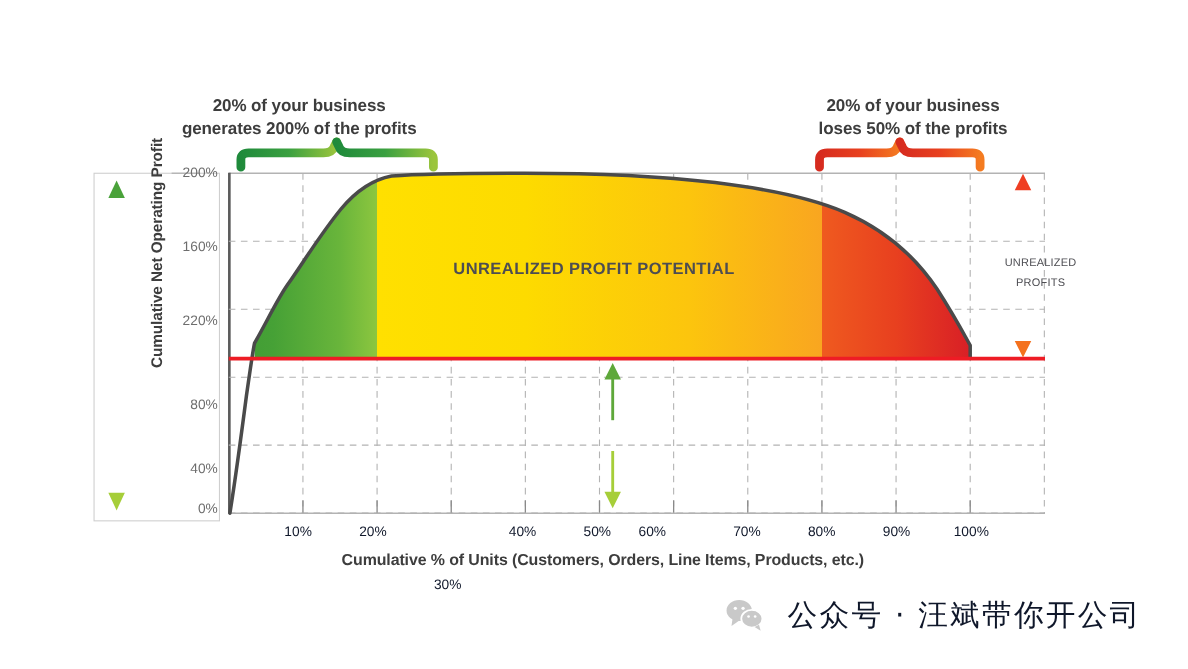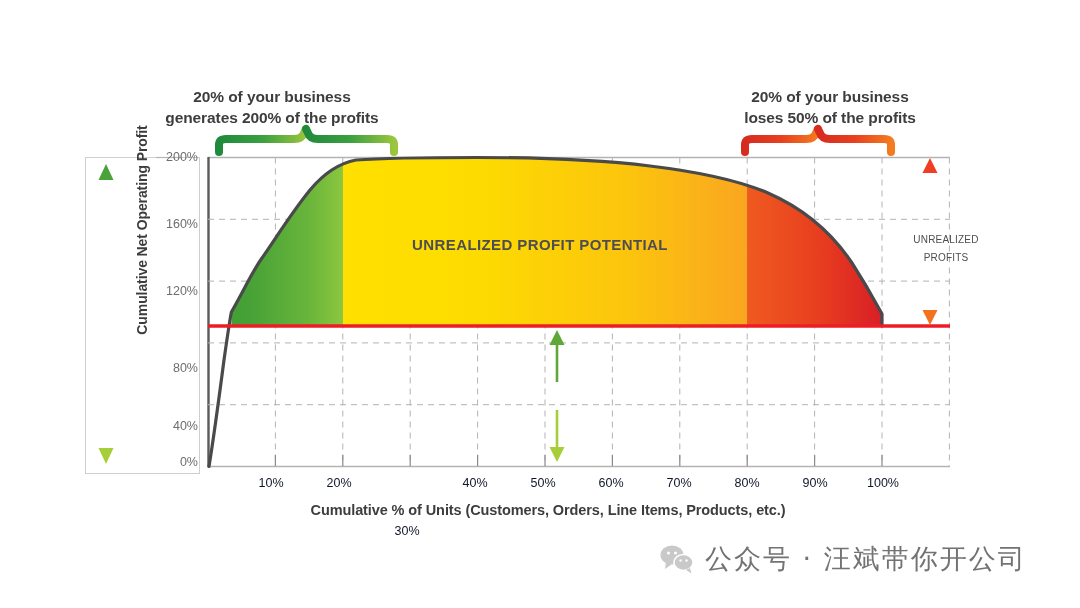--- a/index.html
+++ b/index.html
@@ -48,22 +48,22 @@
     position:absolute;left:430px;top:388px;width:250px;
     text-align:center;font-size:14.5px;color:#4d4d52;letter-spacing:0.2px;
   }
   #label-unrealized-profits{
     position:absolute;left:880px;top:231px;width:132px;
     text-align:center;font-size:10px;color:#4d4d52;line-height:18px;
     letter-spacing:0.2px;
   }
   #watermark{
     position:absolute;left:660px;top:541px;
-    display:flex;align-items:center;gap:11px;
-    color:#737373;font-size:27px;letter-spacing:2px;
+    display:flex;align-items:center;gap:22px;
+    color:#0f172a;font-size:27px;letter-spacing:2px;
     font-family:"DejaVu Sans", sans-serif;
   }
   #watermark .wm-text{white-space:nowrap;}
 </style>
 </head>
 <body>
 
 <div id="stage">
 
   <svg class="chart" viewBox="0 0 1080 608">
@@ -241,32 +241,32 @@
   <div id="label-unrealized">UNREALIZED PROFIT POTENTIAL</div>
 
   <div id="label-unrealized-profits">
     <div>UNREALIZED</div>
     <div>PROFITS</div>
   </div>
 
   <div id="y-tick-labels">
       <div class="tick-y" style="left: 152px; top: 150px;">200%</div>
       <div class="tick-y" style="left: 152px; top: 217px;">160%</div>
-      <div class="tick-y" style="left: 152px; top: 284px;">120%</div>
+      <div class="tick-y" style="left: 152px; top: 284px;">220%</div>
       <div class="tick-y" style="left: 152px; top: 361px;">80%</div>
       <div class="tick-y" style="left: 152px; top: 419px;">40%</div>
       <div class="tick-y" style="left: 152px; top: 455px;">0%</div>
     </div>
   <div id="x-tick-labels">
       <div class="tick-x" style="left: 245px; top: 476px;">10%</div>
       <div class="tick-x" style="left: 313px; top: 476px;">20%</div>
       <div class="tick-x" style="left: 381px; top: 476px; margin-top: 48px;">30%</div>
       <div class="tick-x" style="left: 449px; top: 476px;">40%</div>
       <div class="tick-x" style="left: 517px; top: 476px;">50%</div>
-      <div class="tick-x" style="left: 585px; top: 476px;">60%</div>
+      <div class="tick-x" style="left: 567px; top: 476px;">60%</div>
       <div class="tick-x" style="left: 653px; top: 476px;">70%</div>
       <div class="tick-x" style="left: 721px; top: 476px;">80%</div>
       <div class="tick-x" style="left: 789px; top: 476px;">90%</div>
       <div class="tick-x" style="left: 857px; top: 476px;">100%</div>
     </div>
 
   <div id="watermark">
     <svg width="34" height="30" viewBox="0 0 34 30">
       <ellipse cx="12" cy="11" rx="11.5" ry="9.6" fill="#c9c9c9"></ellipse>
       <polygon points="6,18 5,25 11.5,20.5" fill="#c9c9c9"></polygon>

